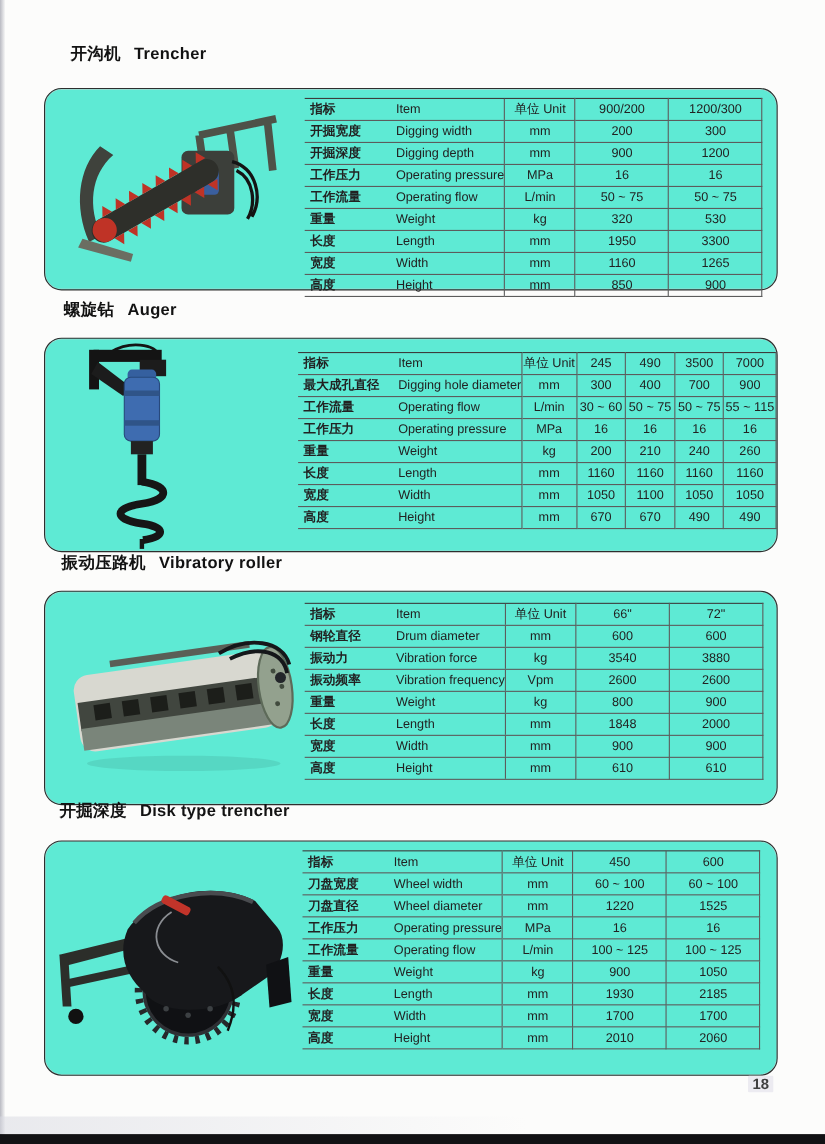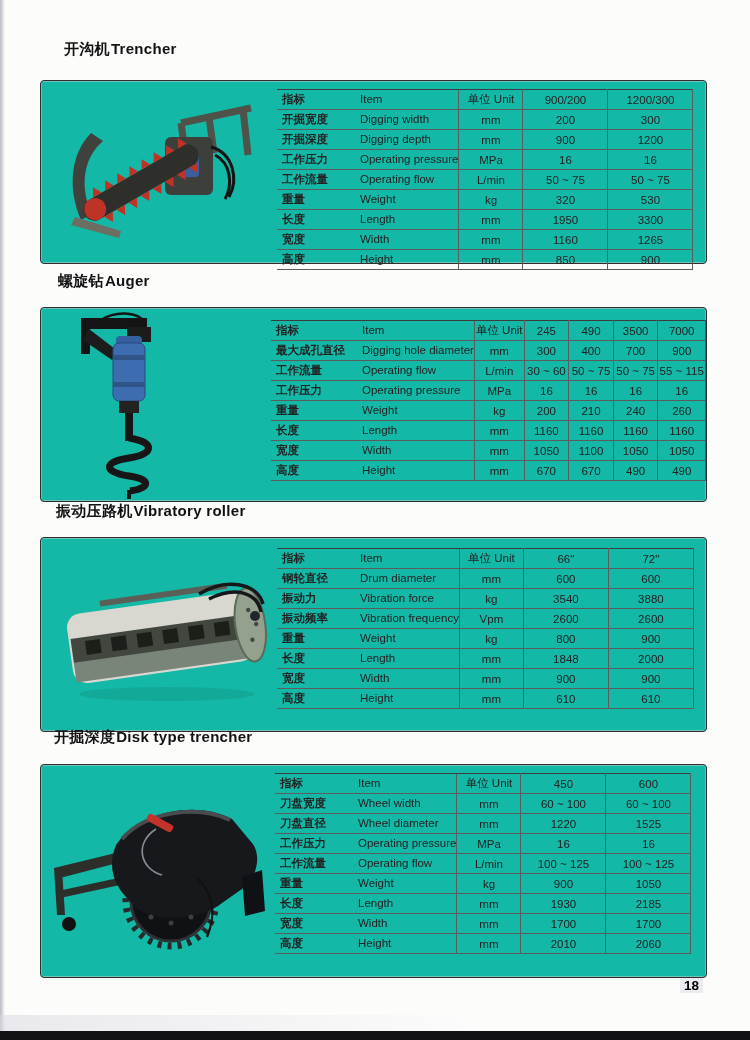--- a/index.html
+++ b/index.html
@@ -9,44 +9,44 @@
     font-family:"Liberation Sans","DejaVu Sans",sans-serif;
     color:#1f1f1f;
   }
   .scan-edge-left{position:absolute;left:0;top:0;width:5px;height:1040px;
     background:linear-gradient(to right,#b9bac2,rgba(185,186,194,0));}
   .scan-edge-bottom{position:absolute;left:0;bottom:0;width:750px;height:9px;background:#121214;}
   .scan-smudge{position:absolute;left:0;bottom:9px;width:480px;height:16px;
     background:linear-gradient(to right,#d9dae2,rgba(217,218,226,0));opacity:.55;}
 
   .section-title{position:absolute;font-size:15px;font-weight:bold;color:#121212;letter-spacing:.3px;white-space:nowrap;}
-  .section-title .en{margin-left:1px;}
-
-  .panel{position:absolute;width:665px;border:1.6px solid #2e2e2e;border-radius:4px;background:#14b8a6;
+  .section-title .en{margin-left:12px;}
+
+  .panel{position:absolute;width:665px;border:1.6px solid #2e2e2e;border-radius:16px;background:#5eead4;
     box-shadow:0 0 0 .4px #cfcfcf inset;}
 
   .photo{position:absolute;}
 
   table.spec{position:absolute;border-collapse:collapse;table-layout:fixed;}
   .spec th,.spec td{
     border-bottom:1px solid #5c5c5c;height:19px;padding:0;
     font-size:11.5px;font-weight:normal;color:#222;text-align:center;vertical-align:middle;
     overflow:hidden;white-space:nowrap;
   }
   .spec tr.hdr th{border-top:1.8px solid #3c3c3c;}
   .spec .c-item{text-align:left;}
   .spec .c-item .zh{display:inline-block;font-weight:bold;padding-left:5px;}
   .spec .c-item .en{padding-left:2px;}
   .cols2 .c-item .zh{width:76px;}
   .cols4 .c-item .zh{width:84px;}
   .spec .c-unit{border-left:1px solid #5c5c5c;border-right:1px solid #5c5c5c;}
   .spec .c-val{border-right:1px solid #5c5c5c;}
   .spec tr.hdr .c-item .zh{font-weight:bold;}
 
-  .page-number{position:absolute;left:680px;top:978px;font-size:13.5px;font-weight:bold;color:#000000;
+  .page-number{position:absolute;left:680px;top:978px;font-size:13.5px;font-weight:bold;color:#404040;
     background:#ecebf1;padding:0 4px;border-radius:1px;}
 </style>
 </head>
 <body>
 
 <div class="scan-edge-left"></div>
 
 <div class="section-title" style="left:64px;top:40px;">
   <span class="zh">开沟机</span><span class="en">Trencher</span>
 </div>

